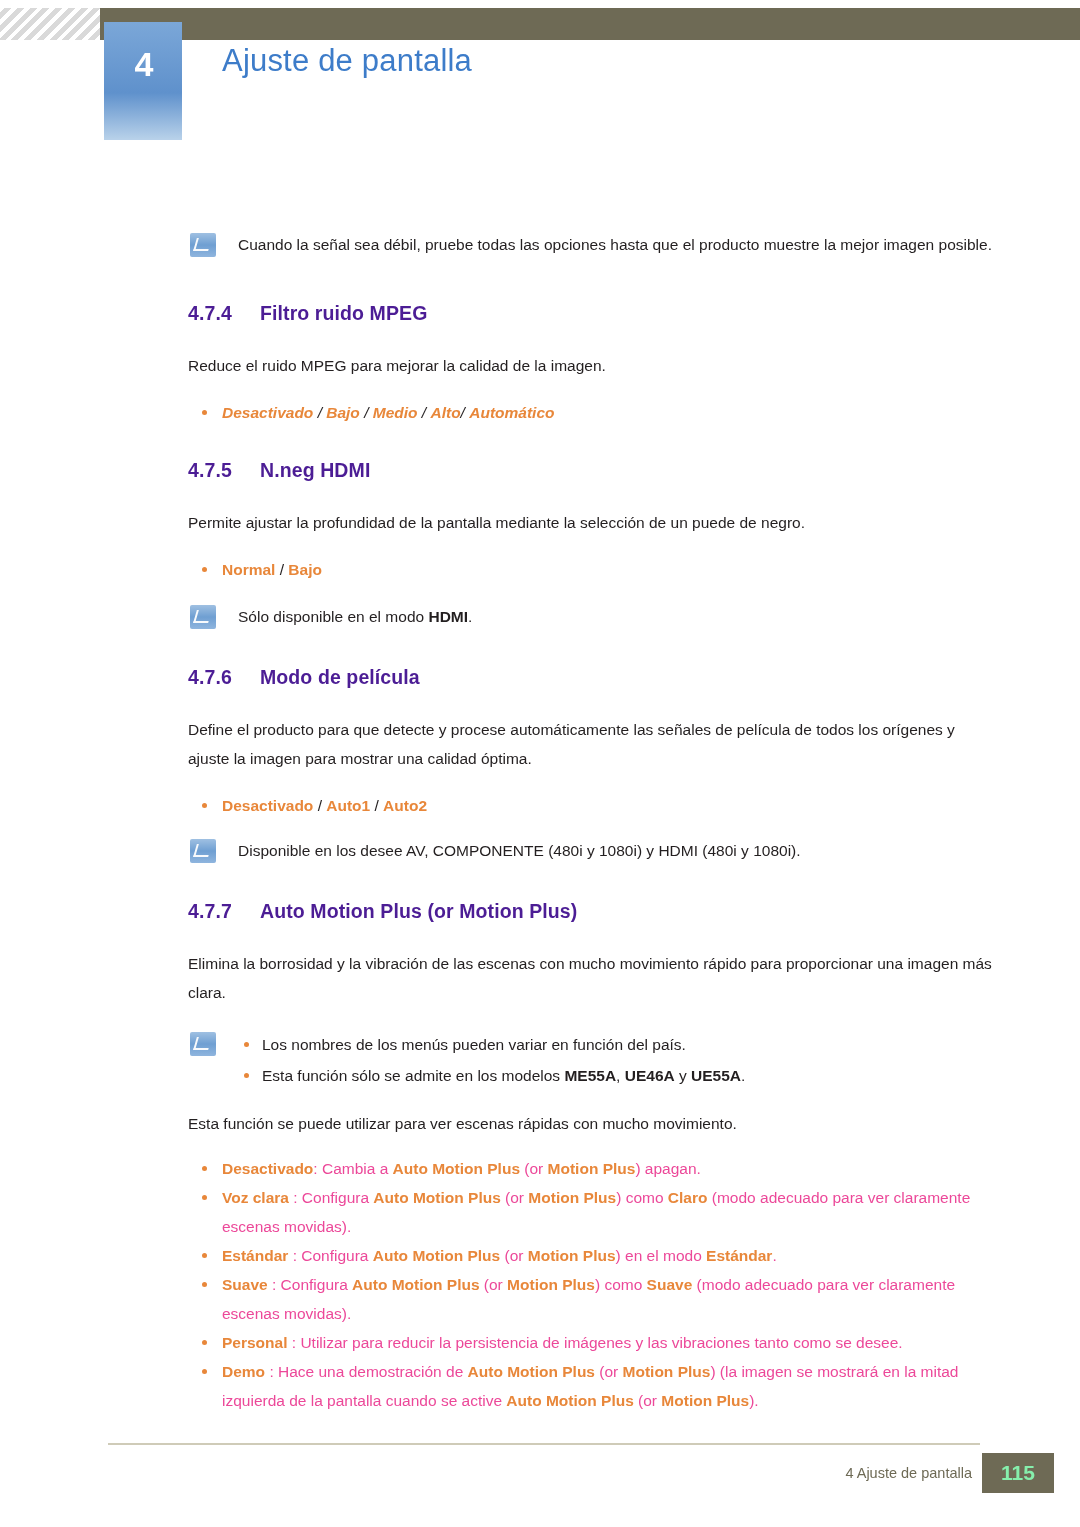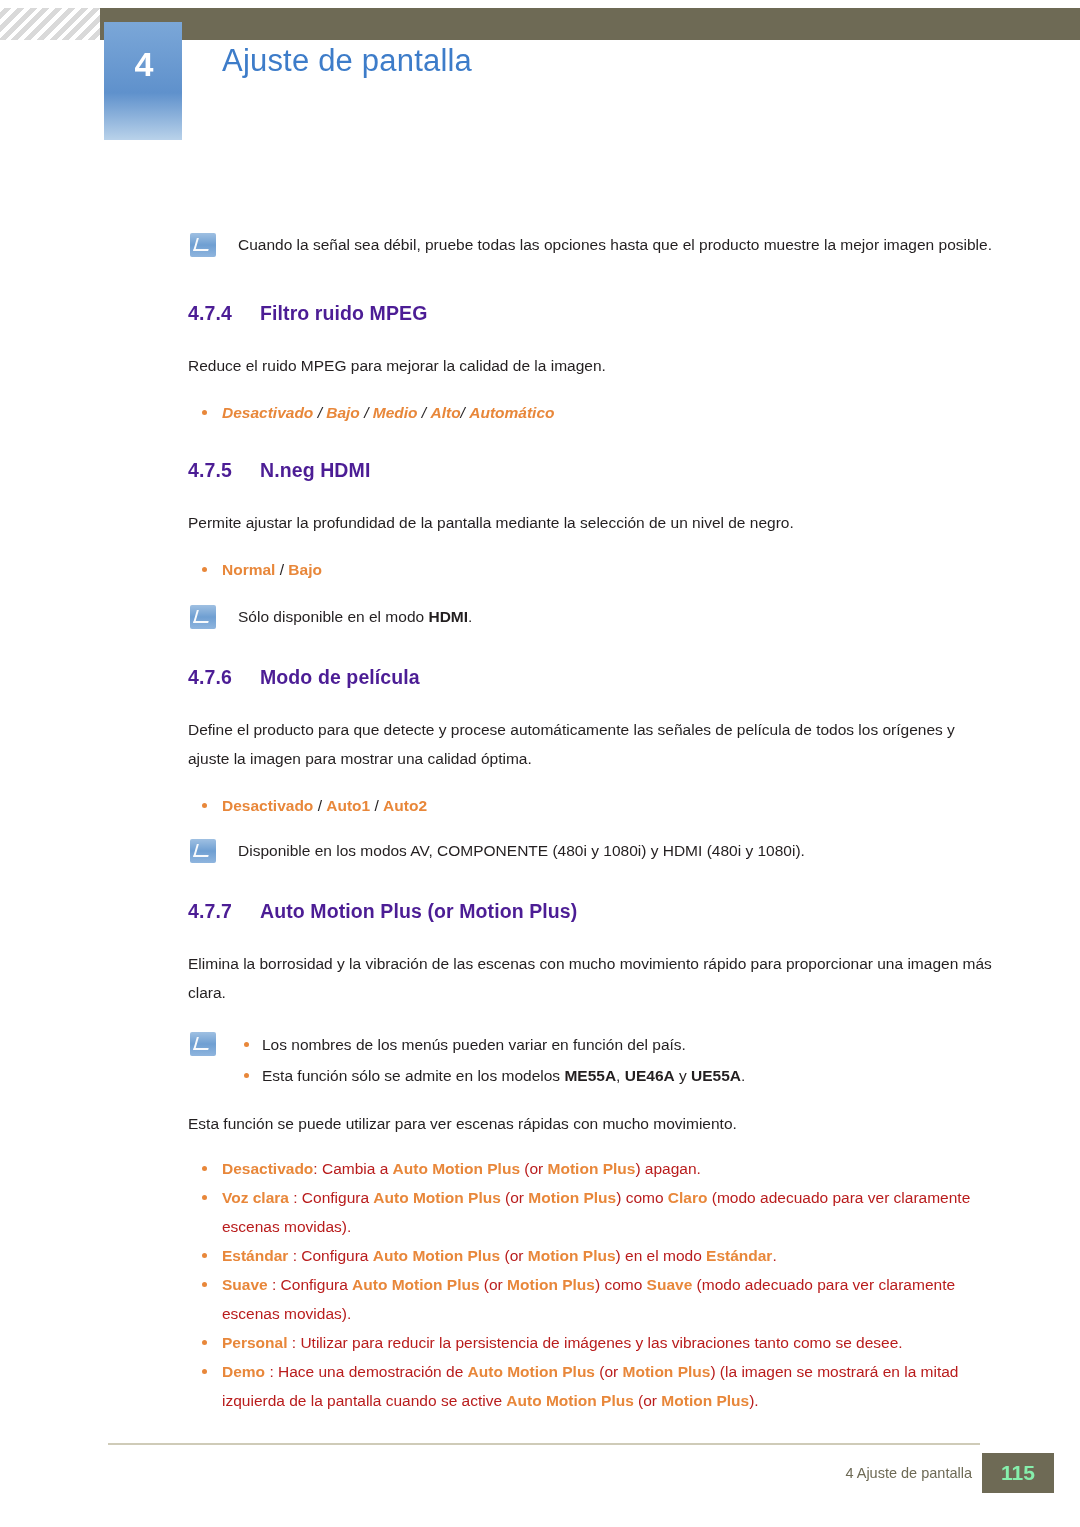--- a/index.html
+++ b/index.html
@@ -146,21 +146,21 @@
     font-weight: bold;
   }
   .opt-sep {
     color: #231f20;
   }
   .kw {
     color: #e8873a;
     font-weight: bold;
   }
   .bk {
-    color: #b91c1c;
+    color: #ec4899;
     text-align: right;
   }
   .bold {
     font-weight: bold;
   }
 
   
   .note {
     position: relative;
     margin-left: 188px;
@@ -283,21 +283,21 @@
   <ul class="bullets" style="margin-top: 18px; font-style: italic;">
     <li>
       <span class="opt">Desactivado</span><span class="opt-sep"> / </span><span class="opt">Bajo</span><span class="opt-sep"> / </span><span class="opt">Medio</span><span class="opt-sep"> / </span><span class="opt">Alto</span><span class="opt-sep">/ </span><span class="opt">Automático</span>
     </li>
   </ul>
 
   <h2 class="section-heading" style="margin-top: 32px;">
     <span class="num">4.7.5</span><span>N.neg HDMI</span>
   </h2>
 
-  <p class="body" style="margin-top: 26px;">Permite ajustar la profundidad de la pantalla mediante la selección de un nivel de negro.</p>
+  <p class="body" style="margin-top: 26px;">Permite ajustar la profundidad de la pantalla mediante la selección de un puede de negro.</p>
 
   <ul class="bullets" style="margin-top: 18px;">
     <li>
       <span class="opt">Normal</span><span class="opt-sep"> / </span><span class="opt">Bajo</span>
     </li>
   </ul>
 
   <div class="note" style="margin-top: 18px;">
     <div class="note-icon"></div>
     <div class="note-text"><span>Sólo disponible en el modo </span><span class="bold">HDMI</span><span>.</span></div>
@@ -310,21 +310,21 @@
   <p class="body" style="margin-top: 26px;">Define el producto para que detecte y procese automáticamente las señales de película de todos los orígenes y ajuste la imagen para mostrar una calidad óptima.</p>
 
   <ul class="bullets" style="margin-top: 18px;">
     <li>
       <span class="opt">Desactivado</span><span class="opt-sep"> / </span><span class="opt">Auto1</span><span class="opt-sep"> / </span><span class="opt">Auto2</span>
     </li>
   </ul>
 
   <div class="note" style="margin-top: 16px;">
     <div class="note-icon"></div>
-    <div class="note-text">Disponible en los modos AV, COMPONENTE (480i y 1080i) y HDMI (480i y 1080i).</div>
+    <div class="note-text">Disponible en los desee AV, COMPONENTE (480i y 1080i) y HDMI (480i y 1080i).</div>
   </div>
 
   <h2 class="section-heading" style="margin-top: 34px;">
     <span class="num">4.7.7</span><span>Auto Motion Plus (or Motion Plus)</span>
   </h2>
 
   <p class="body" style="margin-top: 26px;">Elimina la borrosidad y la vibración de las escenas con mucho movimiento rápido para proporcionar una imagen más clara.</p>
 
   <div class="note" style="margin-top: 22px;">
     <div class="note-icon"></div>

